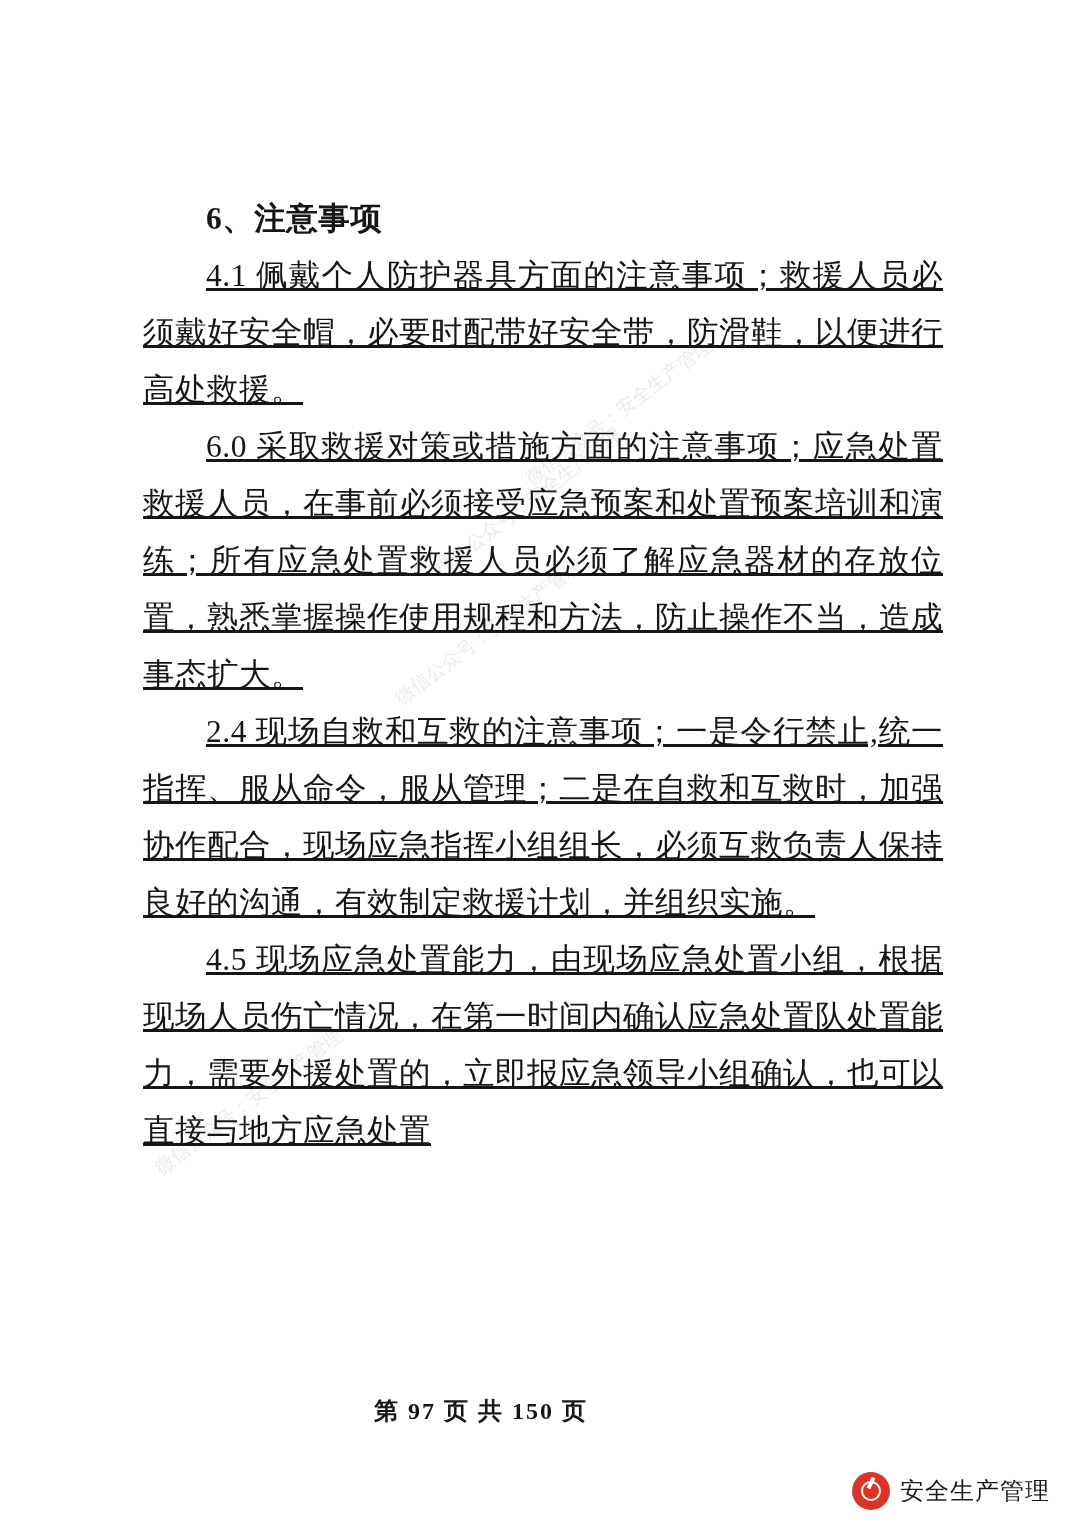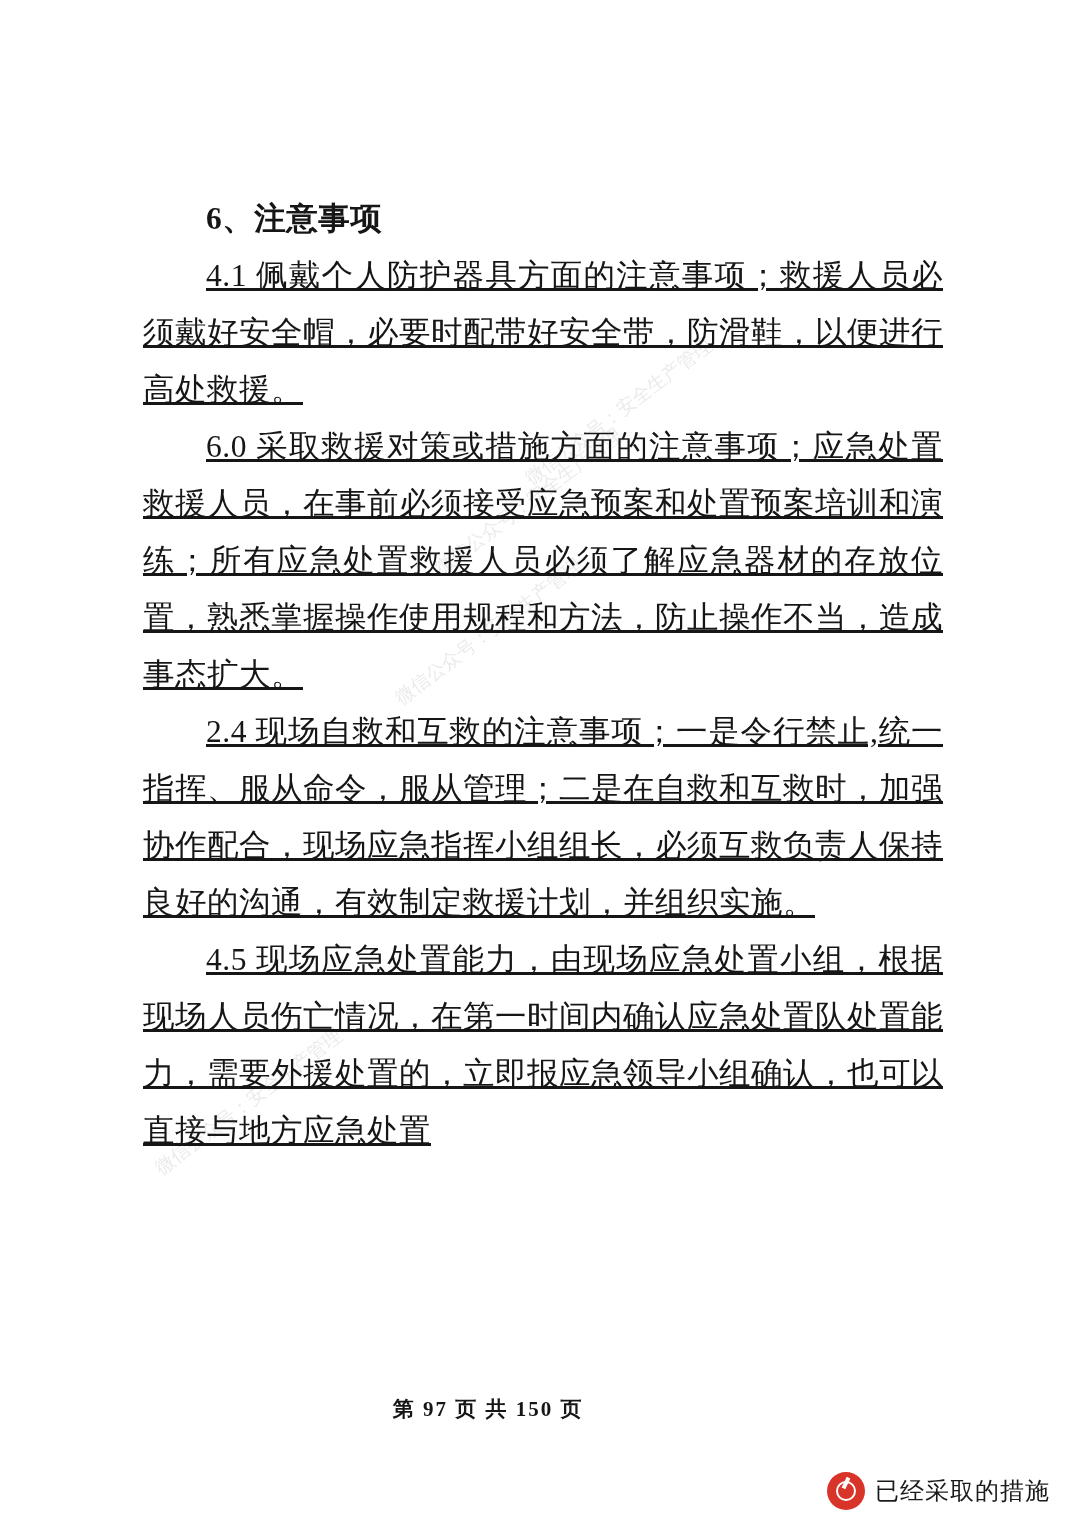--- a/index.html
+++ b/index.html
@@ -58,25 +58,25 @@
     font-size: 19px;
     white-space: nowrap;
     transform-origin: left top;
   }
   .wm1 { left: 390px; top: 690px; transform: rotate(-37deg); }
   .wm2 { left: 430px; top: 560px; transform: rotate(-37deg); }
   .wm3 { left: 150px; top: 1160px; transform: rotate(-37deg); }
   .wm4 { left: 520px; top: 470px; transform: rotate(-37deg); }
   .footer {
     position: absolute;
-    left: 12px;
+    left: 5px;
     top: 1395px;
     width: 952px;
     text-align: center;
-    font-size: 21px;
+    font-size: 24px;
     font-family: "Liberation Serif", serif;
     font-weight: bold;
     letter-spacing: 2px;
     color: #161616;
   }
   .brand {
     position: absolute;
     right: 30px;
     bottom: 18px;
     display: flex;
@@ -136,16 +136,16 @@
     <p class="para indent">4.1 佩戴个人防护器具方面的注意事项；救援人员必须戴好安全帽，必要时配带好安全带，防滑鞋，以便进行高处救援。</p>
     <p class="para indent">6.0 采取救援对策或措施方面的注意事项；应急处置救援人员，在事前必须接受应急预案和处置预案培训和演练；所有应急处置救援人员必须了解应急器材的存放位置，熟悉掌握操作使用规程和方法，防止操作不当，造成事态扩大。</p>
     <p class="para indent">2.4 现场自救和互救的注意事项；一是令行禁止,统一指挥、服从命令，服从管理；二是在自救和互救时，加强协作配合，现场应急指挥小组组长，必须互救负责人保持良好的沟通，有效制定救援计划，并组织实施。</p>
     <p class="para indent">4.5 现场应急处置能力，由现场应急处置小组，根据现场人员伤亡情况，在第一时间内确认应急处置队处置能力，需要外援处置的，立即报应急领导小组确认，也可以直接与地方应急处置</p>
   </div>
 
   <div class="footer">第 97 页 共 150 页</div>
 
   <div class="brand">
     <div class="brand-logo"></div>
-    <div class="brand-text">已经采取的措施</div>
+    <div class="brand-text">安全生产管理</div>
   </div>
 
 </div>
 
 </body></html>

